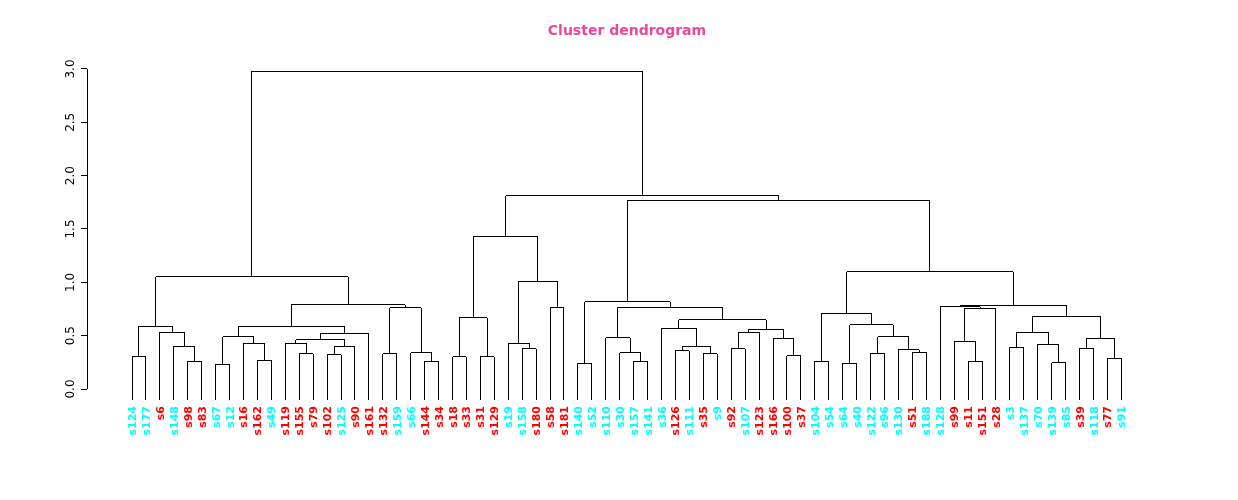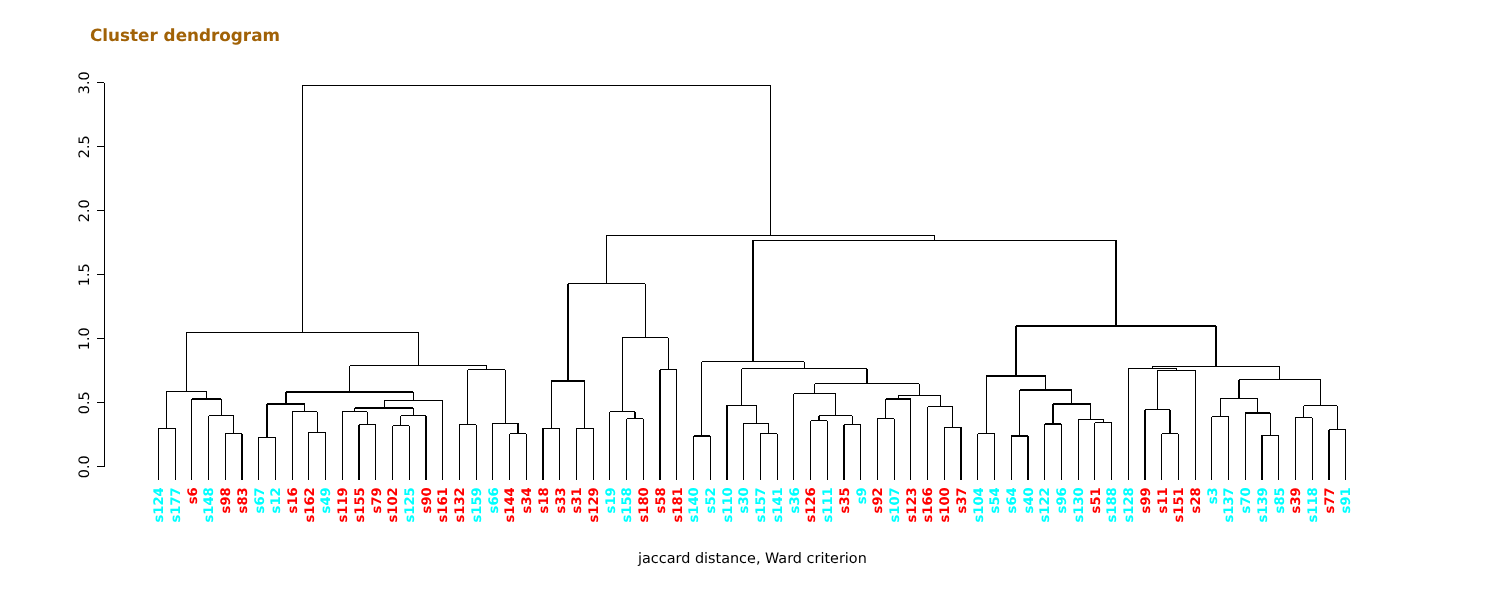--- a/index.html
+++ b/index.html
@@ -1,19 +1,19 @@
 <!DOCTYPE html>
 <html><head>
 <meta charset="utf-8">
 <style>
   html,body{margin:0;padding:0;background:#ffffff;}
   #figure{position:relative;width:1238px;height:500px;background:#ffffff;overflow:hidden;
           font-family:"DejaVu Sans","Liberation Sans",sans-serif;}
-  #plot-title{position:absolute;top:22px;left:75px;width:1080px;
-              font-size:14px;font-weight:bold;color:#a16207;}
+  #plot-title{position:absolute;top:22px;left:87px;width:1080px;text-align:center;
+              font-size:14px;font-weight:bold;color:#ec4899;}
   #plot-xlabel{position:absolute;top:458px;left:87px;width:1080px;text-align:center;
                font-size:12px;color:#000;}
   svg text{font-family:"DejaVu Sans","Liberation Sans",sans-serif;}
 </style>
 </head>
 <body>
 
 <div id="figure">
   <div id="plot-title">Cluster dendrogram</div>
   <svg id="dendro" width="1238" height="500" viewBox="0 0 1238 500">
@@ -311,14 +311,13 @@
       <text transform="rotate(-90)" x="-282.33" y="74" text-anchor="middle" font-size="12" fill="#000">1.0</text>
       <line x1="81" y1="228.995" x2="87" y2="228.995" stroke="#000000" stroke-width="1" shape-rendering="crispEdges"></line>
       <text transform="rotate(-90)" x="-228.995" y="74" text-anchor="middle" font-size="12" fill="#000">1.5</text>
       <line x1="81" y1="175.66" x2="87" y2="175.66" stroke="#000000" stroke-width="1" shape-rendering="crispEdges"></line>
       <text transform="rotate(-90)" x="-175.66" y="74" text-anchor="middle" font-size="12" fill="#000">2.0</text>
       <line x1="81" y1="122.32499999999999" x2="87" y2="122.32499999999999" stroke="#000000" stroke-width="1" shape-rendering="crispEdges"></line>
       <text transform="rotate(-90)" x="-122.32499999999999" y="74" text-anchor="middle" font-size="12" fill="#000">2.5</text>
       <line x1="81" y1="68.99000000000001" x2="87" y2="68.99000000000001" stroke="#000000" stroke-width="1" shape-rendering="crispEdges"></line>
       <text transform="rotate(-90)" x="-68.99000000000001" y="74" text-anchor="middle" font-size="12" fill="#000">3.0</text>
     </svg>
-  <div id="plot-xlabel">jaccard distance, Ward criterion</div>
 </div>
 
 </body></html>

